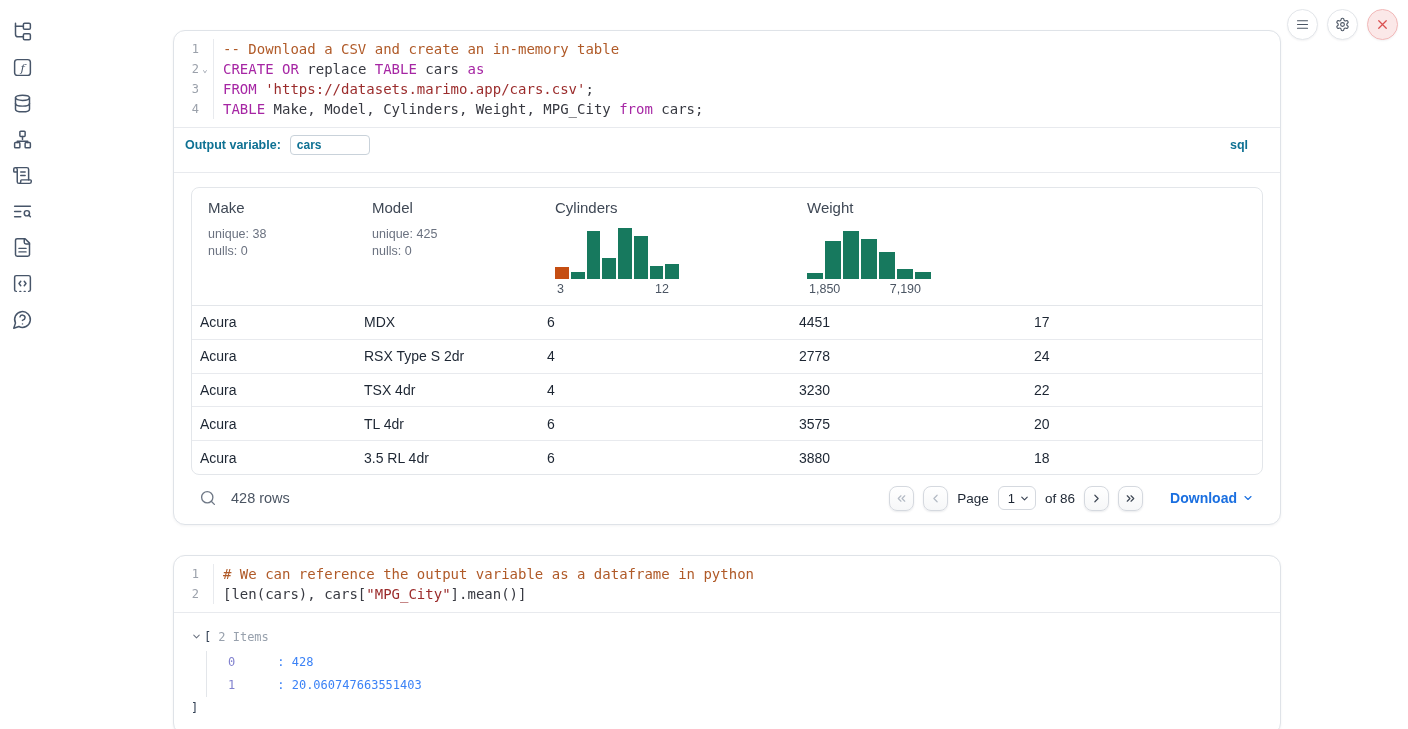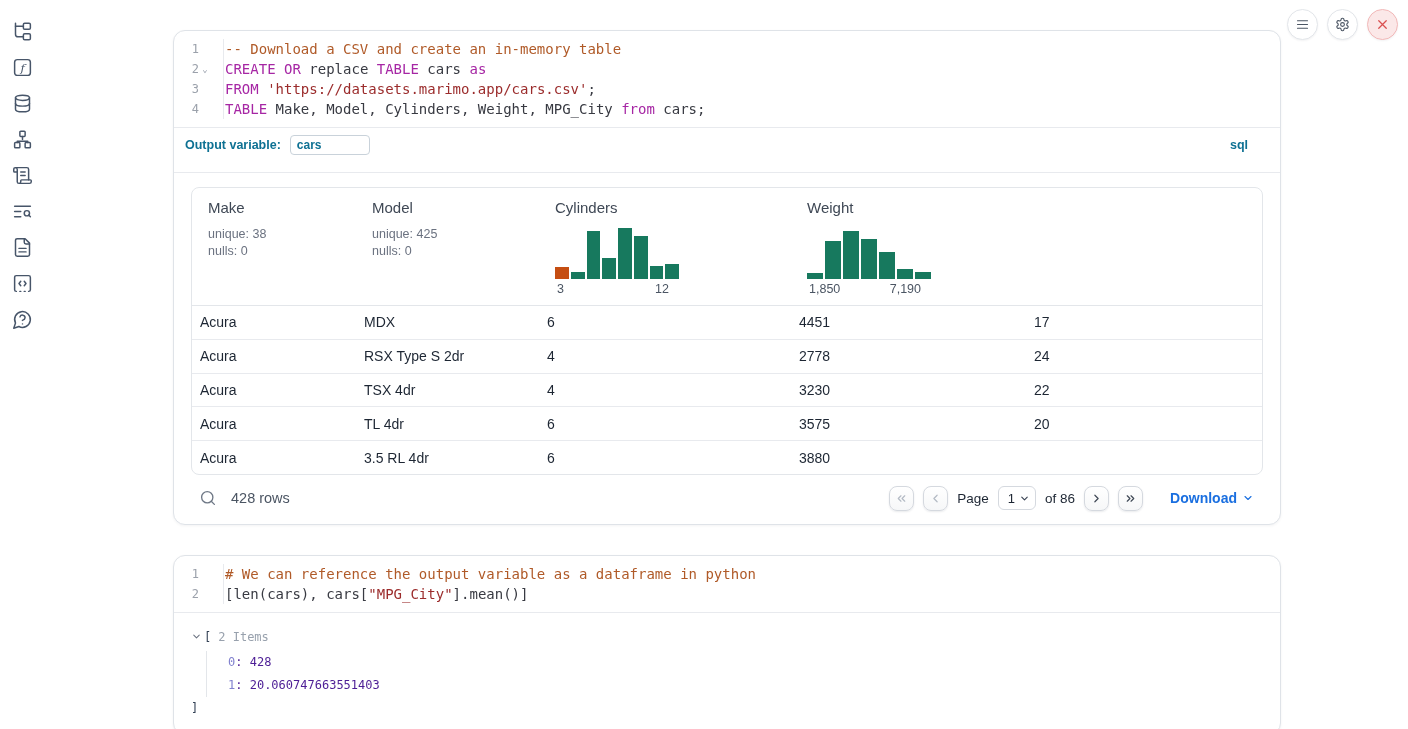--- a/index.html
+++ b/index.html
@@ -31,22 +31,22 @@
   .cell + .cell { margin-top:30px; }
 
   
   .code-area { padding:8px 0; font-family:"DejaVu Sans Mono", monospace;
     font-size:14px; line-height:20px; cursor:text; }
   .code-line { display:flex; }
   .gutter { width:37px; flex:none; display:flex; justify-content:flex-end;
     align-items:center; color:#9ba1ab; }
   .gutter .num { font-size:12px; }
   .fold-slot { width:12px; font-size:9px; color:#8b93a1; text-align:center; line-height:20px; }
-  .code-text { flex:1; border-left:1px solid #e8eaee; margin-left:12px;
-    padding-left:1px; white-space:pre; }
+  .code-text { flex:1; border-left:1px solid #e8eaee; margin-left:2px;
+    padding-left:9px; white-space:pre; }
   .tok-kw { color:#a626a4; }
   .tok-plain { color:#383a42; }
   .tok-comment { color:#b05a28; }
   .tok-str { color:#9b2c2c; }
 
   
   .outvar-row { display:flex; align-items:center; border-top:1px solid #e8eaee;
     border-bottom:1px solid #e8eaee; padding:7px 32px 17px 11px;justify-content:flex-end; }
   .outvar-label { color:#0e7193; font-weight:bold; font-size:12.5px; }
   .outvar-input { margin-left:9px; width:80px; height:20px; border:1px solid #c9d2da;
@@ -103,21 +103,21 @@
   .tree-row1 { display:flex; align-items:center; height:16px; }
   .tree-chevron { width:11px; height:11px; margin-right:2px; cursor:pointer; }
   .tree-chevron svg { width:11px; height:11px; fill:none; stroke:#6b7280;
     stroke-width:2.2; stroke-linecap:round; stroke-linejoin:round; }
   .bracket { color:#334155; }
   .items-label { color:#98a1ad; margin-left:7px; }
   .tree-body { border-left:1px solid #e3e6ea; margin-left:15px; padding-left:21px;
     margin-top:6px; }
   .entry { line-height:23px; }
   .entry .key { color:#8282cf; }
-  .entry .val { color:#4c1d95; }
+  .entry .val { color:#3b82f6;margin-left:42px; }
   .close-bracket { margin-top:3px; line-height:16px; color:#334155; }
 </style>
 </head>
 <body>
 
 <div class="sidebar">
   <div class="side-icon">
     <svg viewBox="0 0 24 24">
         <rect x="13" y="2.5" width="8" height="7" rx="1.5"></rect>
         <rect x="13" y="14.5" width="8" height="7" rx="1.5"></rect>
@@ -331,20 +331,21 @@
               <div class="td">TL 4dr</div>
               <div class="td">6</div>
               <div class="td">3575</div>
               <div class="td">20</div>
             </div>
             <div class="tgrid trow">
               <div class="td">Acura</div>
               <div class="td">3.5 RL 4dr</div>
               <div class="td">6</div>
               <div class="td">3880</div>
+              <div class="td">18</div>
             </div>
           </div>
       </div>
     </div>
 
     <div class="table-footer">
       <span class="search-icon">
         <svg viewBox="0 0 24 24">
             <circle cx="11" cy="11" r="7.5"></circle>
             <path d="m20.5 20.5-4.2-4.2"></path>

